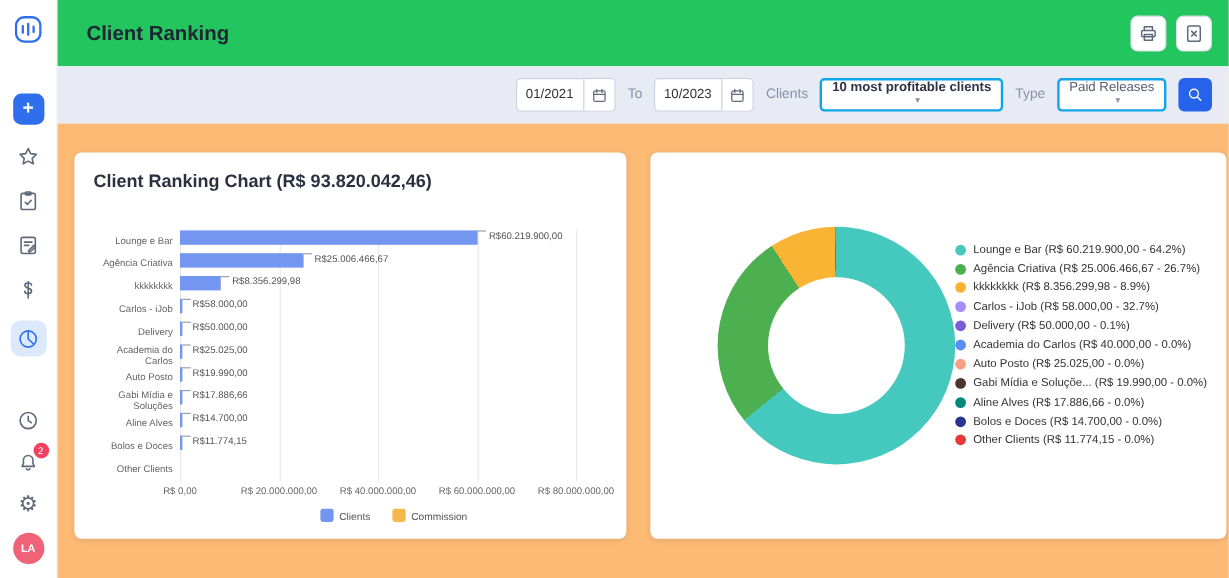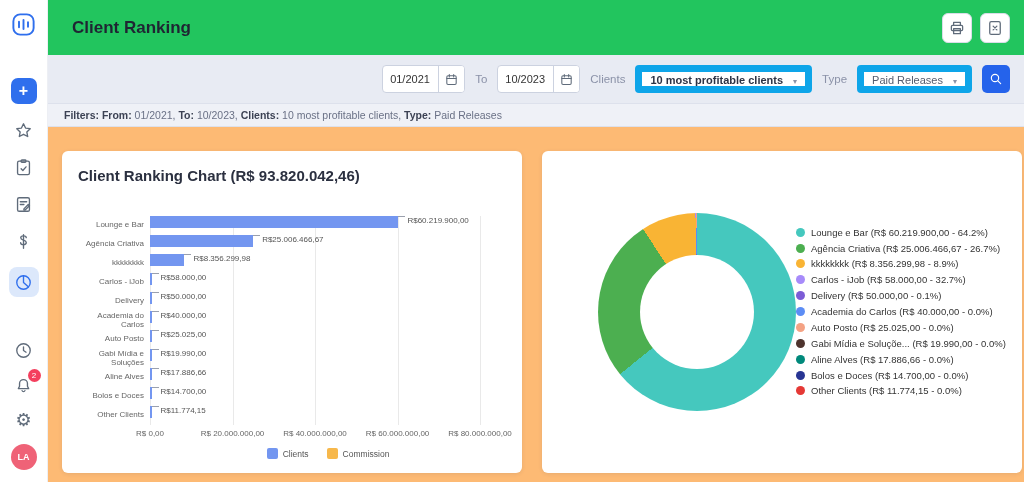--- a/index.html
+++ b/index.html
@@ -32,22 +32,22 @@
   .icon-btn { width:30px; height:30px; border:1px solid #d9dde8; border-radius:6px; background:#fff;
               display:flex; align-items:center; justify-content:center; cursor:pointer; }
 
   
   .filter-bar { height:48px; background:#e8ebf3; display:flex; align-items:center; justify-content:flex-end;
                 gap:10px; padding:0 14px; flex:none; }
   .input-group { display:flex; align-items:center; background:#fff; border:1px solid #ccd2e0; border-radius:4px; height:28px; overflow:hidden; }
   .date-input { border:none; outline:none; width:55px; padding:0 7px; font-size:11px; color:#333; font-family:inherit; }
   .cal-btn { width:26px; height:28px; border-left:1px solid #ccd2e0; display:flex; align-items:center; justify-content:center; cursor:pointer; background:#fff; }
   .flabel { font-size:11.5px; color:#8b92a8; }
-  .select { background:#fff; border:7px solid #0ea5e9; border-radius:4px; height:28px; display:flex;
-            align-items:flex-end; padding:0 8px; font-size:11px; color:#2d3345; cursor:pointer; }
+  .select { background:#fff; border:2px solid #0ea5e9; border-radius:4px; height:28px; display:flex;
+            align-items:center; padding:0 8px; font-size:11px; color:#2d3345; cursor:pointer;flex-direction:column; }
   .select .chev { margin-left:10px; color:#8b93a8; font-size:8px; }
   .sel-bold { font-weight:bold; }
   .sel-normal { color:#555c6e; }
   .search-btn { width:28px; height:28px; background:#2563eb; border:none; border-radius:5px;
                 display:flex; align-items:center; justify-content:center; cursor:pointer; }
 
   
   .summary { height:24px; background:#eff1f7; border-top:1px solid #dde1ec; border-bottom:1px solid #dde1ec;
              display:flex; align-items:center; padding:0 16px; font-size:10.5px; color:#6a7186; flex:none; white-space:nowrap; overflow:hidden; }
   .summary b { color:#3c4254; }
@@ -205,23 +205,20 @@
       <span class="chev">▾</span>
     </div>
     <button class="search-btn">
       <svg class="stroke white" width="16" height="16" viewBox="0 0 24 24">
           <circle cx="10.5" cy="10.5" r="5.5"></circle>
           <path d="M14.8 14.8l4.2 4.2"></path>
         </svg>
     </button>
   </div>
 
-  <div class="summary">
-      <span id="summary-text"><b>Filters: </b><b>From: </b><span>01/2021, </span><b>To: </b><span>10/2023, </span><b>Clients: </b><span>10 most profitable clients, </span><b>Type: </b><span>Paid Releases</span></span>
-    </div>
 
   <div class="content">
 
     <div class="card card-left">
       <div class="chart-title">Client Ranking Chart (R$ 93.820.042,46)</div>
       <div class="bar-chart">
         <div class="ylabels" id="bar-ylabels">
             <div class="ylabel">Lounge e Bar</div>
             <div class="ylabel">Agência Criativa</div>
             <div class="ylabel">kkkkkkkk</div>
@@ -262,25 +259,20 @@
                 <span class="bar-val">R$58.000,00</span>
               </div>
               <div class="bar-row">
                 <div class="bar" style="width: 1.5px; background: rgb(115, 150, 240);"></div>
                 <div class="bar-conn"></div>
                 <span class="bar-val">R$50.000,00</span>
               </div>
               <div class="bar-row">
                 <div class="bar" style="width: 1.5px; background: rgb(115, 150, 240);"></div>
                 <div class="bar-conn"></div>
-                <span class="bar-val">R$40.000,00</span>
-              </div>
-              <div class="bar-row">
-                <div class="bar" style="width: 1.5px; background: rgb(115, 150, 240);"></div>
-                <div class="bar-conn"></div>
                 <span class="bar-val">R$25.025,00</span>
               </div>
               <div class="bar-row">
                 <div class="bar" style="width: 1.5px; background: rgb(115, 150, 240);"></div>
                 <div class="bar-conn"></div>
                 <span class="bar-val">R$19.990,00</span>
               </div>
               <div class="bar-row">
                 <div class="bar" style="width: 1.5px; background: rgb(115, 150, 240);"></div>
                 <div class="bar-conn"></div>

